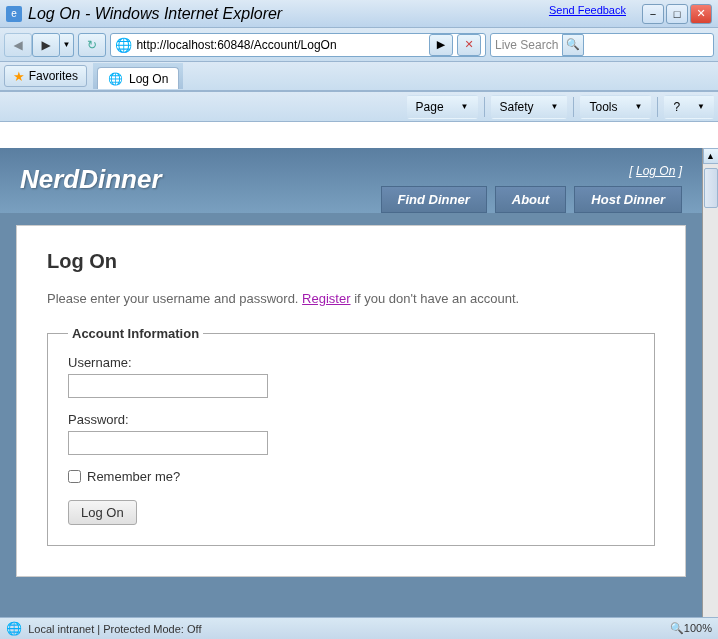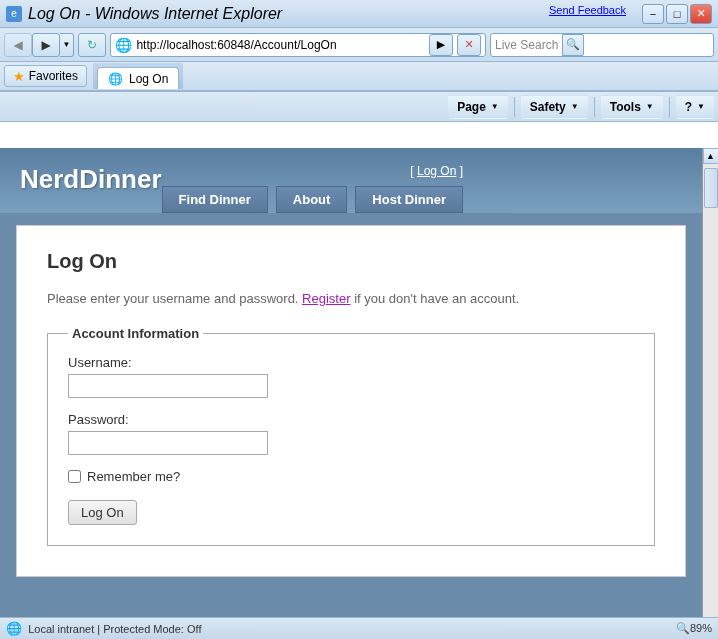--- a/index.html
+++ b/index.html
@@ -173,23 +173,22 @@
       gap: 4px;
       border-bottom: 1px solid #9ab5d0;
     }
     .toolbar-btn {
       height: 24px;
       background: linear-gradient(to bottom, #e8f4fc, #cde0f0);
       border: 1px solid transparent;
       border-radius: 3px;
       cursor: pointer;
       display: flex; align-items: center; justify-content: flex-start;
-      padding: 0 8px; gap: 3px;
+      padding: 0 8px; gap: 15px;
       font-size: 12px;
-      font-weight: bold;
     }
     .toolbar-sep { width: 1px; height: 20px; background: #9ab5d0; margin: 0 2px; }
     .chevron-down { font-size: 8px; margin-left: 2px; }
 
     
     .scrollbar {
       position: absolute;
       right: 0;
       top: 148px;
       width: 16px;
@@ -251,20 +250,22 @@
       background: #6a8caa;
       overflow: hidden;
     }
 
     
     .nd-header {
       background: linear-gradient(to bottom, #5a7ea0, #7aa0c0);
       padding: 16px 20px 0 20px;
       display: flex;
       align-items: flex-start;
+      justify-content: space-between;
+      font-style: italic;
     }
     .nd-logo {
       font-size: 26px;
       font-weight: bold;
       color: white;
       text-shadow: 1px 1px 2px rgba(0,0,0,0.3);
     }
     .nd-header-right {
       display: flex;
       flex-direction: column;
@@ -479,15 +480,15 @@
 
 <div class="scrollbar">
   <div class="scroll-arrow">▲</div>
   <div class="scroll-thumb"></div>
 </div>
 
 <div class="status-bar">
   <span class="status-globe">🌐</span>
   <span>Local intranet | Protected Mode: Off</span>
   <div class="status-right">
-    <span class="status-zoom">🔍89%</span>
+    <span class="status-zoom">🔍100%</span>
   </div>
 </div>
 
 </body></html>

